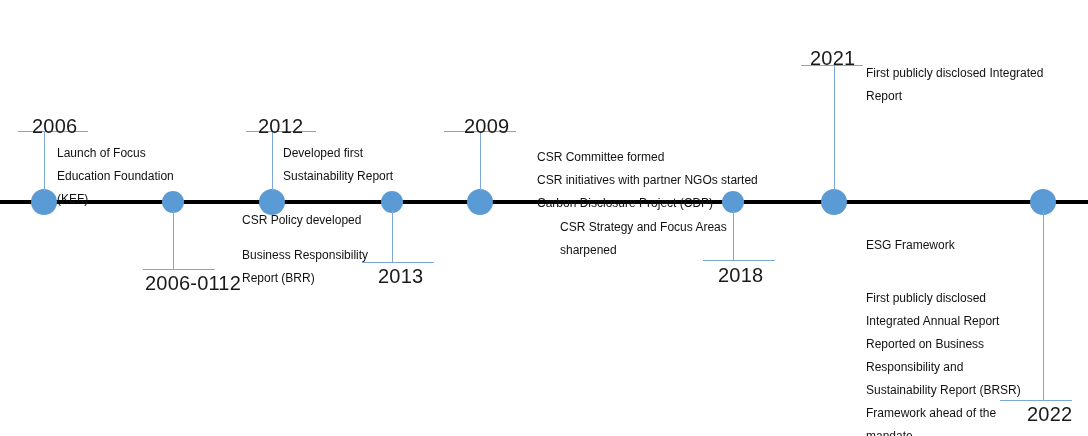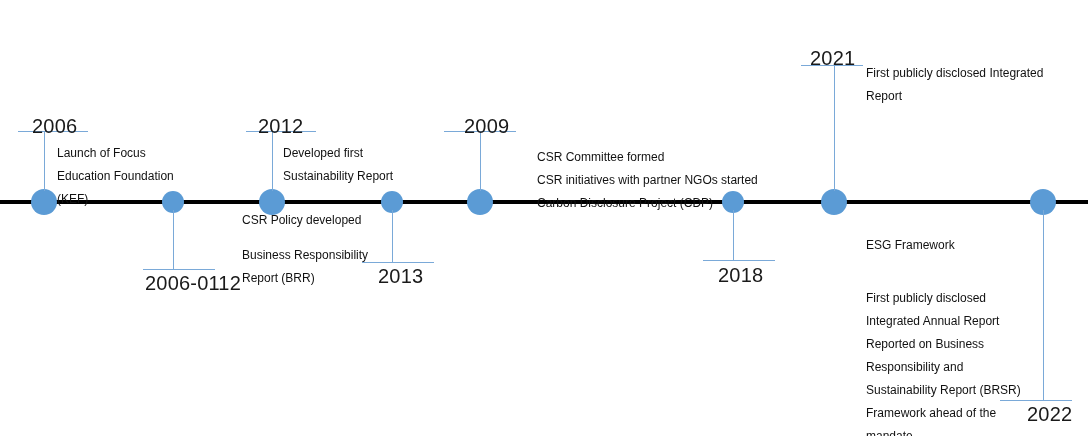--- a/index.html
+++ b/index.html
@@ -112,20 +112,22 @@
   <div class="lead-h" style="left:444px; top:131px; width:72px;"></div>
   <div class="year" style="left:464px; top:115px;">2009</div>
   <div class="desc" style="left:490px; top:146px; width:300px;margin-left:47px;">CSR Committee formed
 CSR initiatives with partner NGOs started
 Carbon Disclosure Project (CDP)</div>
 
   <div class="node small" style="left:733px;"></div>
   <div class="lead-v" style="left:733px; top:210px; height:50px;"></div>
   <div class="lead-h" style="left:703px; top:260px; width:72px;"></div>
   <div class="year" style="left:718px; top:264px;">2018</div>
+  <div class="desc" style="left:560px; top:216px; width:240px;">CSR Strategy and Focus Areas
+sharpened</div>
 
   <div class="node" style="left:834px;"></div>
   <div class="lead-v" style="left:834px; top:65px; height:126px;"></div>
   <div class="lead-h" style="left:801px; top:65px; width:62px;"></div>
   <div class="year" style="left:810px; top:47px;">2021</div>
   <div class="desc" style="left:866px; top:62px; width:200px;">First publicly disclosed Integrated
 Report</div>
 
   <div class="node" style="left:1043px;"></div>
   <div class="lead-v" style="left:1043px; top:210px; height:190px;"></div>

